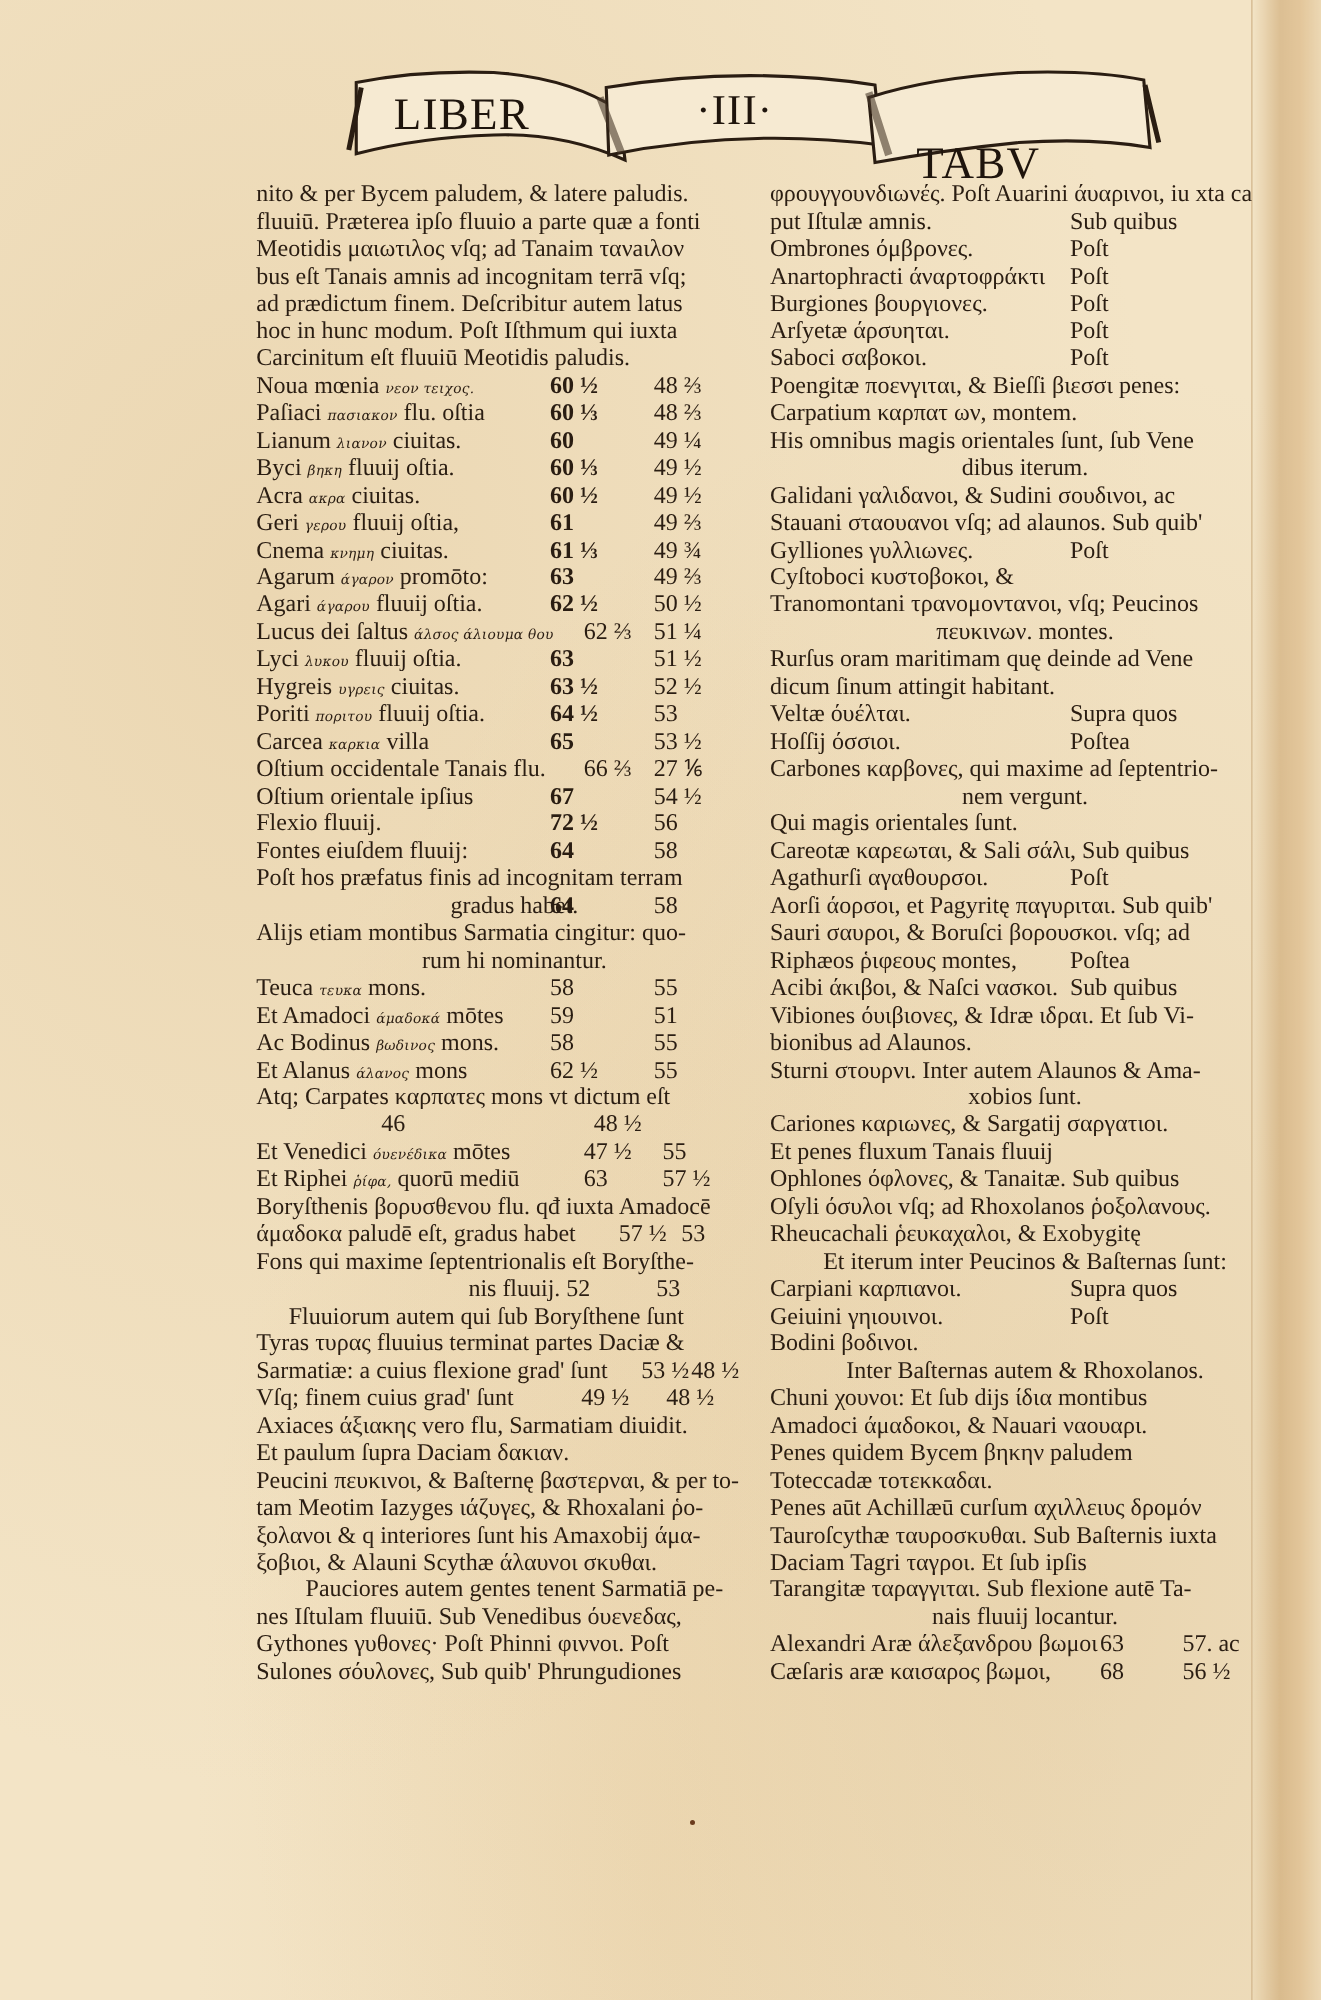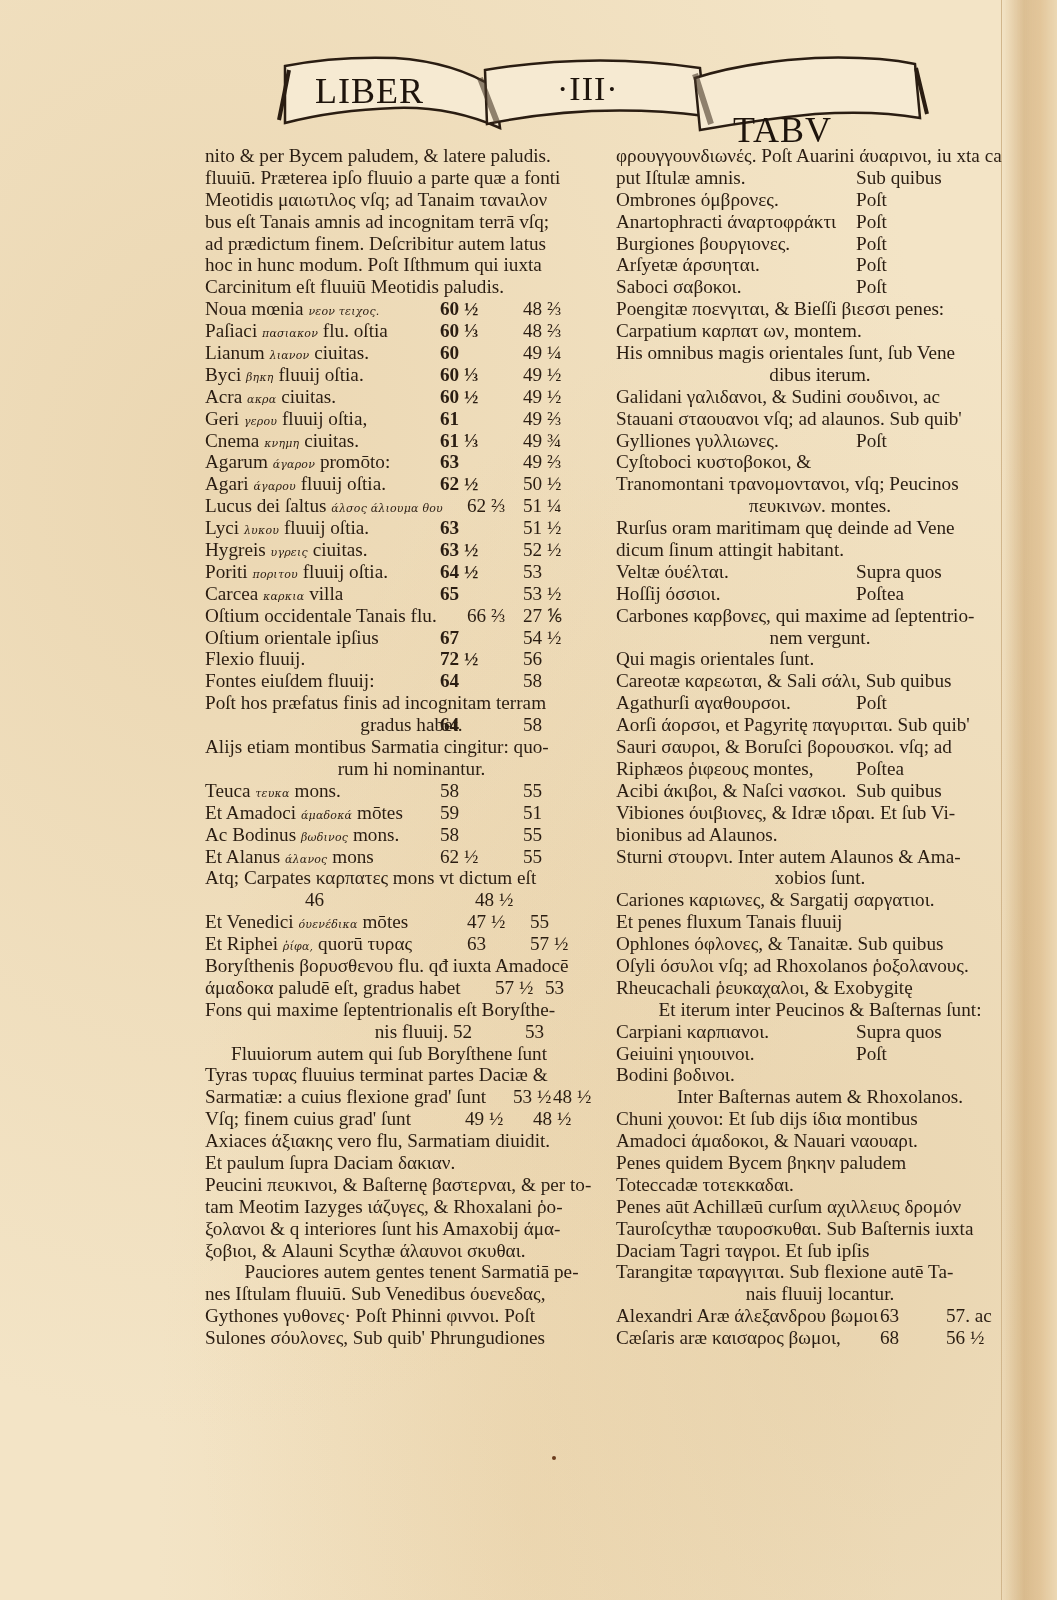--- a/index.html
+++ b/index.html
@@ -105,21 +105,21 @@
   <div class="ln"><span>Ac Bodinus</span> <span class="greek">βωδινος</span> <span>mons.</span><span class="num" style="left:235px">58</span><span class="num" style="left:318px">55</span></div>
   <div class="ln"><span>Et Alanus</span> <span class="greek">άλανος</span> <span>mons</span><span class="num" style="left:235px">62 ½</span><span class="num" style="left:318px">55</span></div>
 
   <div class="ln">Atq; Carpates καρπατες mons vt dictum eſt</div>
   <div class="ln">
       <span class="num" style="left:100px">46</span>
       <span class="num" style="left:270px">48 ½</span>
     </div>
 
   <div class="ln"><span>Et Venedici</span> <span class="greek">όυενέδικα</span> <span>mōtes</span><span class="num" style="left:262px">47 ½</span><span class="num" style="left:325px">55</span></div>
-  <div class="ln"><span>Et Riphei</span> <span class="greek">ῥίφα,</span> <span>quorū τυρας</span><span class="num" style="left:262px">63</span><span class="num" style="left:325px">57 ½</span></div>
+  <div class="ln"><span>Et Riphei</span> <span class="greek">ῥίφα,</span> <span>quorū mediū</span><span class="num" style="left:262px">63</span><span class="num" style="left:325px">57 ½</span></div>
 
   <div class="ln">Boryſthenis βορυσθενου flu. qđ iuxta Amadocē</div>
   <div class="ln"><span>άμαδοκα paludē eſt, gradus habet</span><span class="num" style="left:290px">57 ½</span><span class="num" style="left:340px">53</span></div>
   <div class="ln">Fons qui maxime ſeptentrionalis eſt Boryſthe-</div>
   <div class="ln indent"><span>nis fluuij.</span><span class="num" style="left:248px">52</span><span class="num" style="left:320px">53</span></div>
   <div class="ln indent2">Fluuiorum autem qui ſub Boryſthene ſunt</div>
   <div class="ln">Tyras τυρας fluuius terminat partes Daciæ &amp;</div>
   <div class="ln"><span>Sarmatiæ: a cuius flexione grad' ſunt</span><span class="num" style="left:308px">53 ½</span><span class="num" style="left:348px">48 ½</span></div>
   <div class="ln"><span>Vſq; finem cuius grad' ſunt</span><span class="num" style="left:260px">49 ½</span><span class="num" style="left:328px">48 ½</span></div>
 

